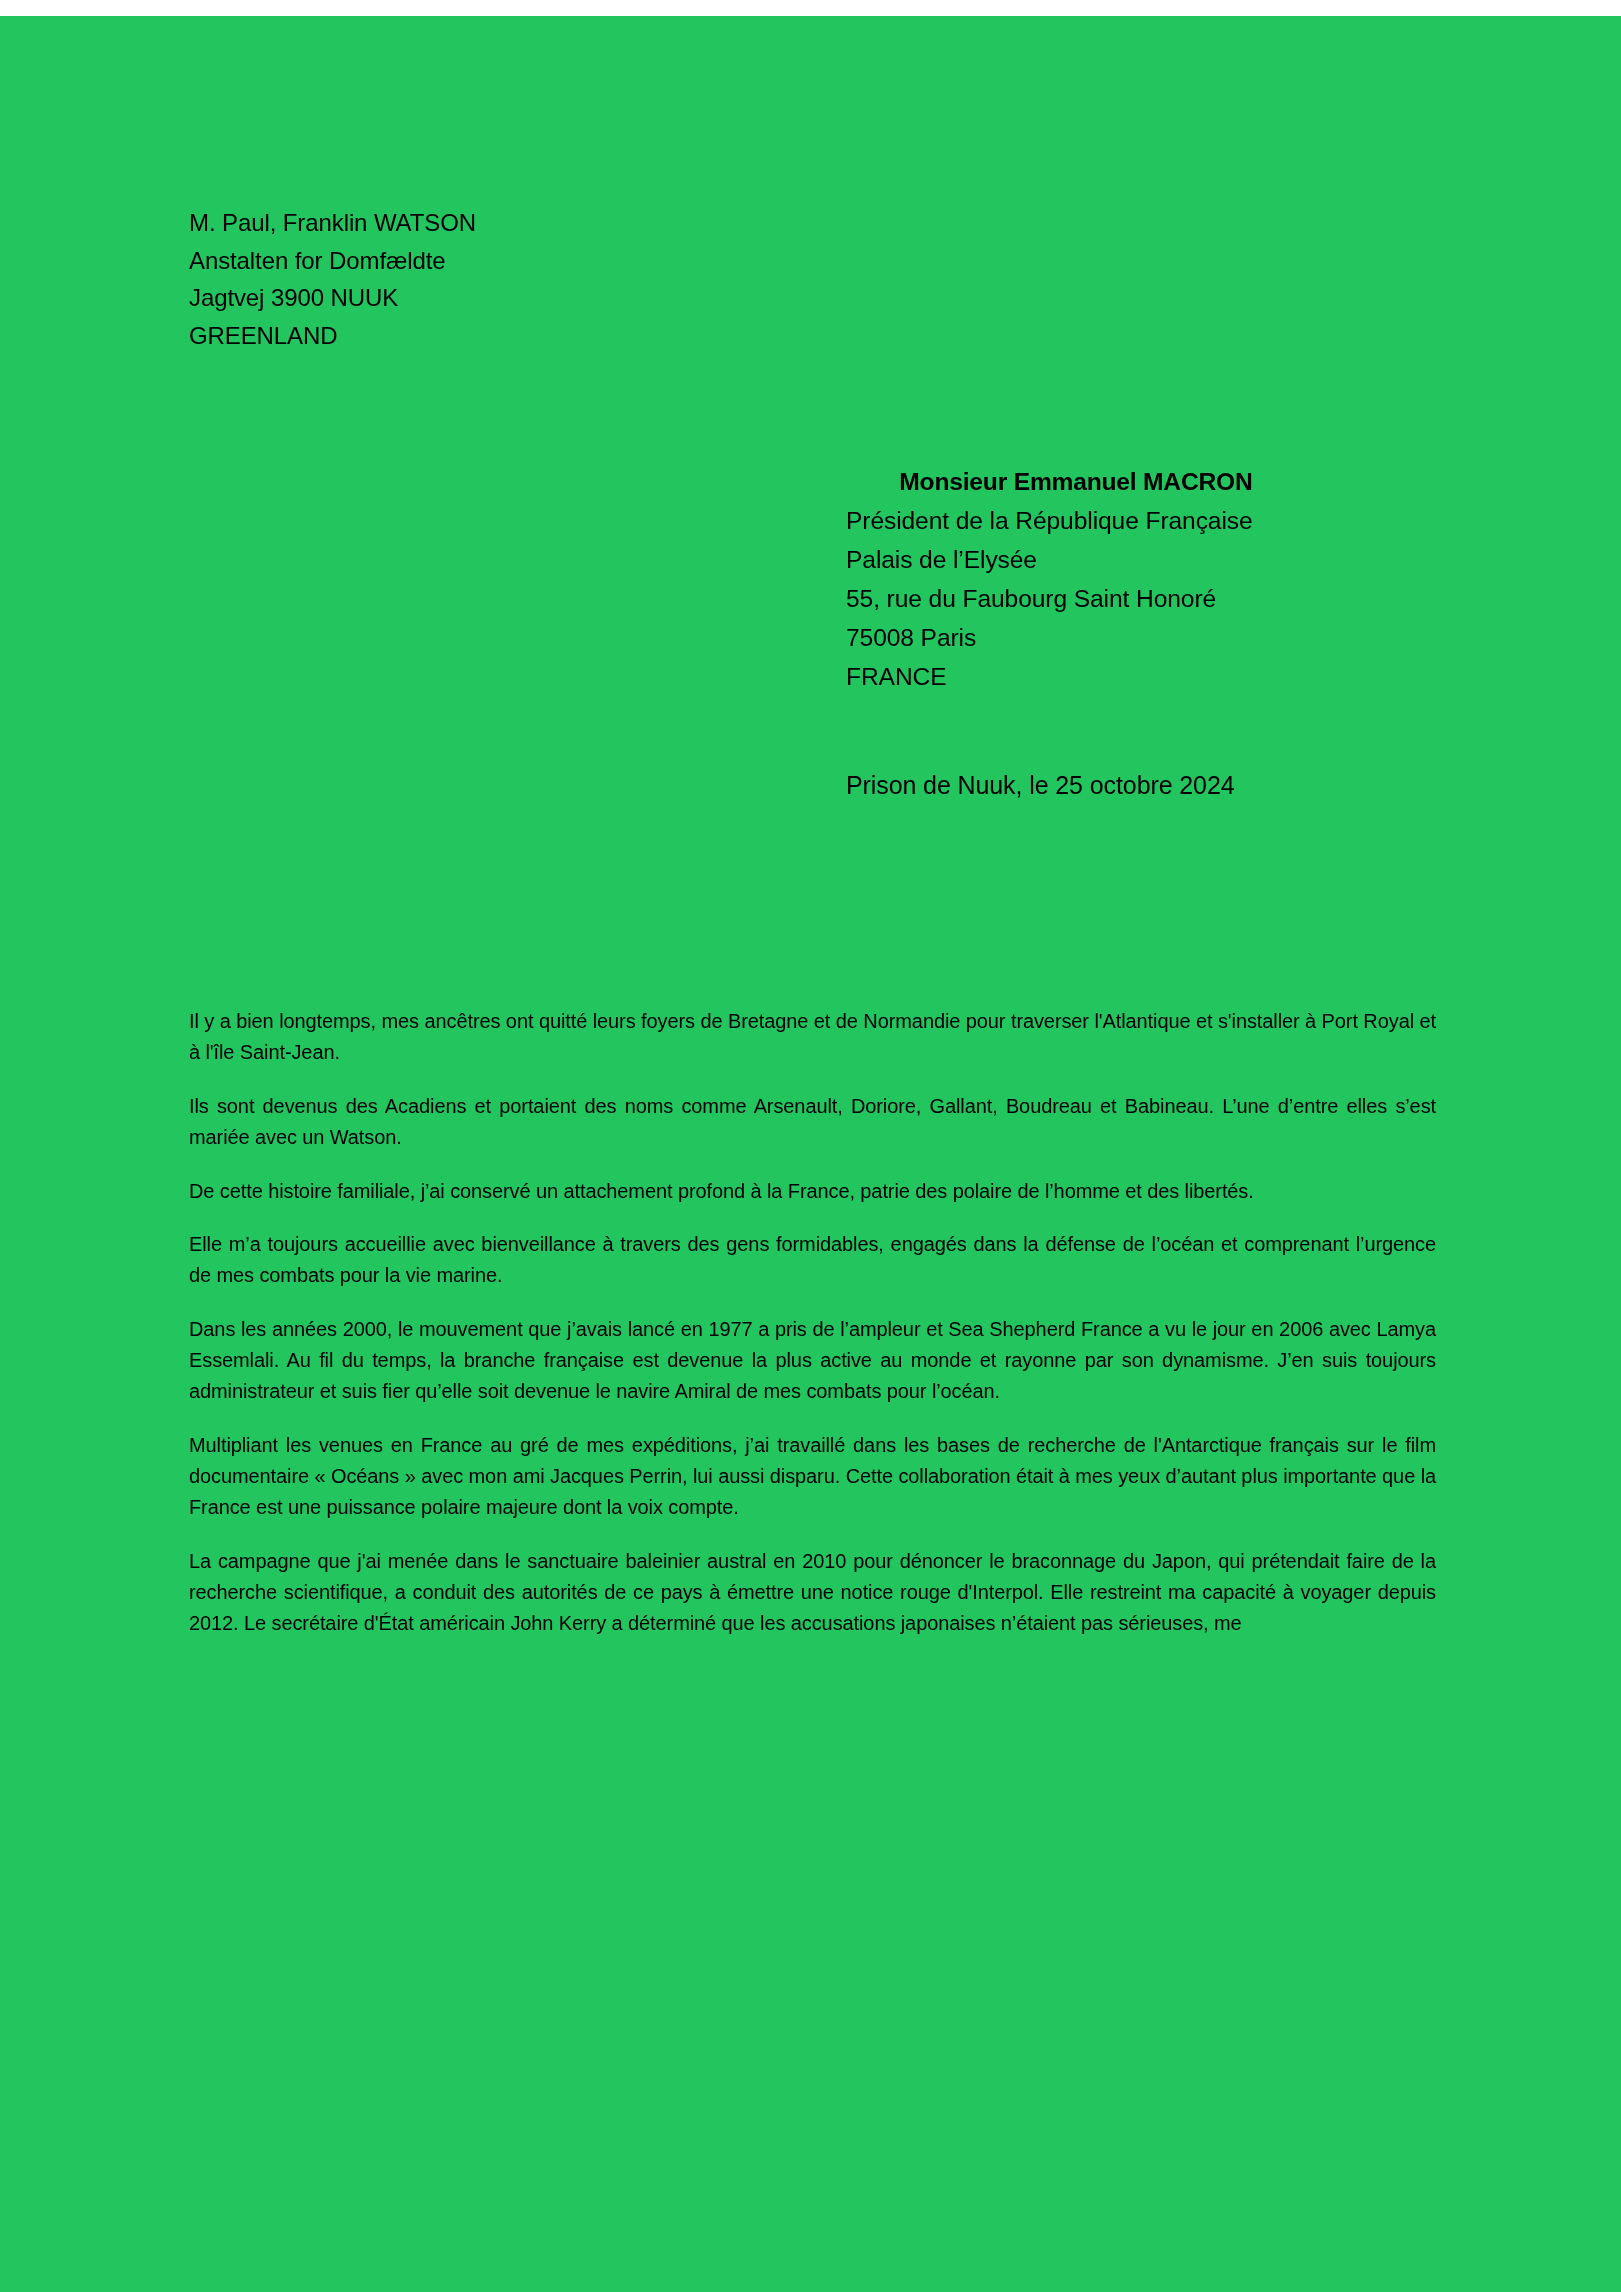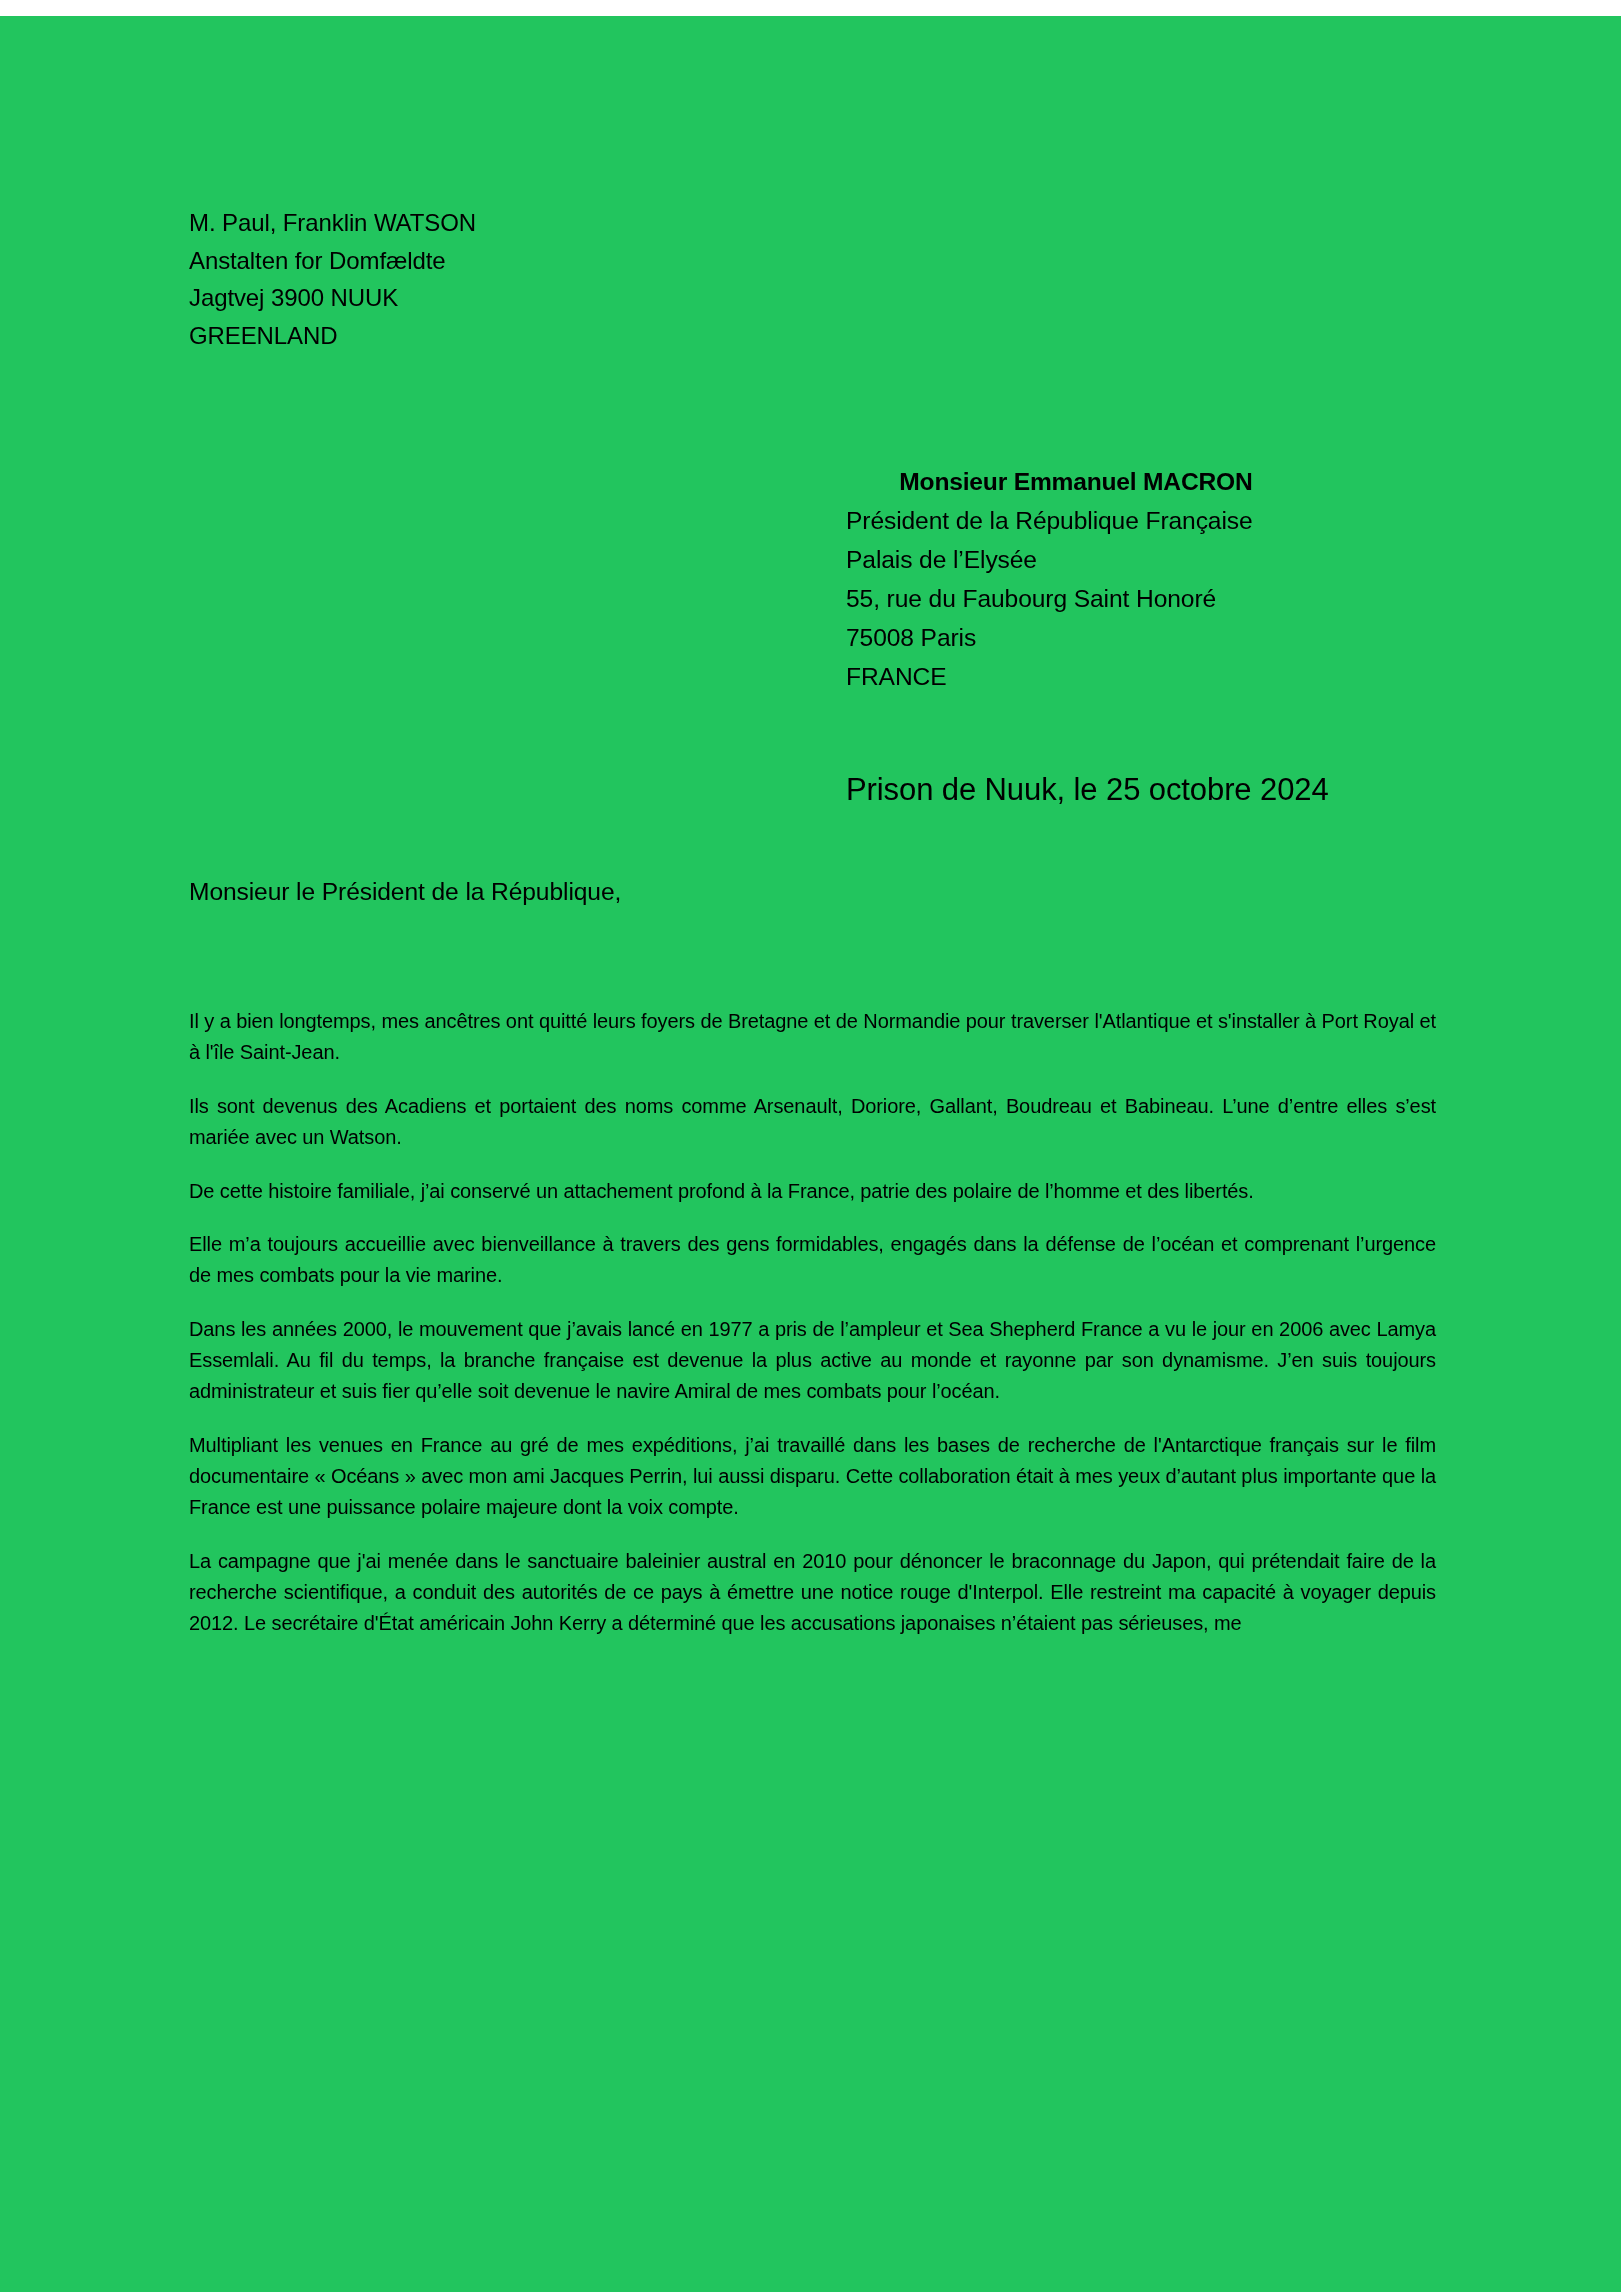--- a/index.html
+++ b/index.html
@@ -51,21 +51,21 @@
   .recipient .line.name {
     font-weight: bold;
     letter-spacing: -0.2px;
     text-align: right;
   }
 
   
   .dateline {
     left: 846px;
     top: 751px;
-    font-size: 31px;
+    font-size: 25px;
     letter-spacing: -0.1px;
   }
 
   
   .salutation {
     left: 189px;
     top: 858px;
     font-size: 24.6px;
     letter-spacing: -0.1px;
   }
@@ -114,23 +114,20 @@
     <span class="line">Palais de l’Elysée</span>
     <span class="line">55, rue du Faubourg Saint Honoré</span>
     <span class="line">75008 Paris</span>
     <span class="line">FRANCE</span>
   </div>
 
   <div class="block dateline">
     <span class="line">Prison de Nuuk, le 25 octobre 2024</span>
   </div>
 
-  <div class="block salutation">
-    <span class="line">Monsieur le Président de la République,</span>
-  </div>
 
   <div class="body">
     <p>Il y a bien longtemps, mes ancêtres ont quitté leurs foyers de Bretagne et de Normandie pour traverser l'Atlantique et s'installer à Port Royal et à l'île Saint-Jean.</p>
     <p>Ils sont devenus des Acadiens et portaient des noms comme Arsenault, Doriore, Gallant, Boudreau et Babineau. L’une d’entre elles s’est mariée avec un Watson.</p>
     <p>De cette histoire familiale, j’ai conservé un attachement profond à la France, patrie des polaire de l’homme et des libertés.</p>
     <p>Elle m’a toujours accueillie avec bienveillance à travers des gens formidables, engagés dans la défense de l’océan et comprenant l’urgence de mes combats pour la vie marine.</p>
     <p>Dans les années 2000, le mouvement que j’avais lancé en 1977 a pris de l’ampleur et Sea Shepherd France a vu le jour en 2006 avec Lamya Essemlali. Au fil du temps, la branche française est devenue la plus active au monde et rayonne par son dynamisme. J’en suis toujours administrateur et suis fier qu’elle soit devenue le navire Amiral de mes combats pour l’océan.</p>
     <p>Multipliant les venues en France au gré de mes expéditions, j’ai travaillé dans les bases de recherche de l'Antarctique français sur le film documentaire « Océans » avec mon ami Jacques Perrin, lui aussi disparu. Cette collaboration était à mes yeux d’autant plus importante que la France est une puissance polaire majeure dont la voix compte.</p>
     <p class="last">La campagne que j'ai menée dans le sanctuaire baleinier austral en 2010 pour dénoncer le braconnage du Japon, qui prétendait faire de la recherche scientifique, a conduit des autorités de ce pays à émettre une notice rouge d'Interpol. Elle restreint ma capacité à voyager depuis 2012. Le secrétaire d'État américain John Kerry a déterminé que les accusations japonaises n’étaient pas sérieuses, me</p>
   </div>

